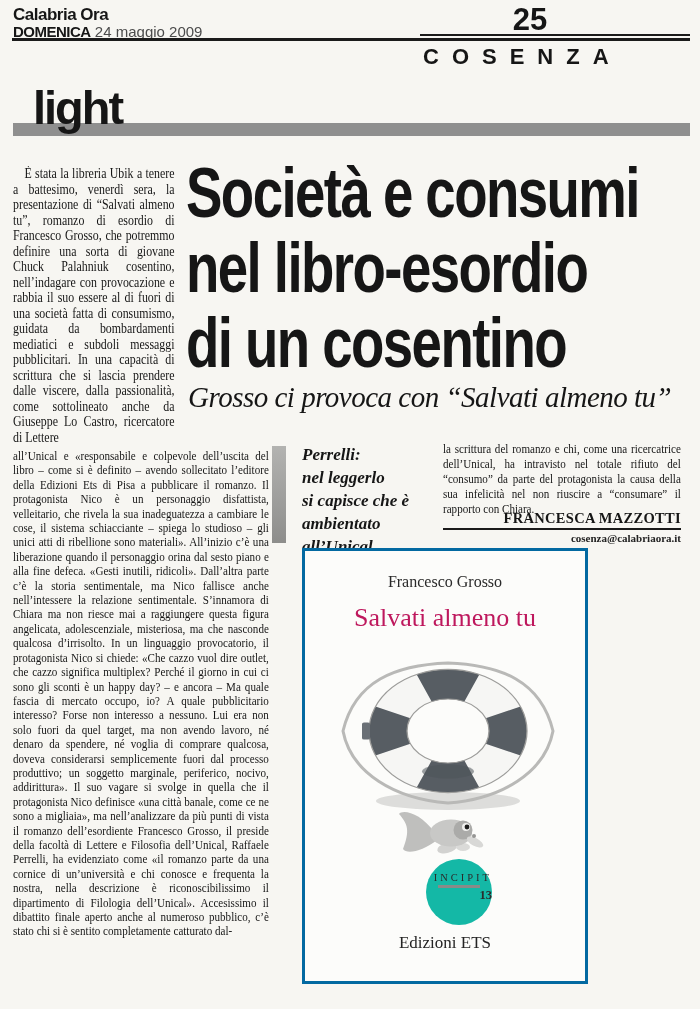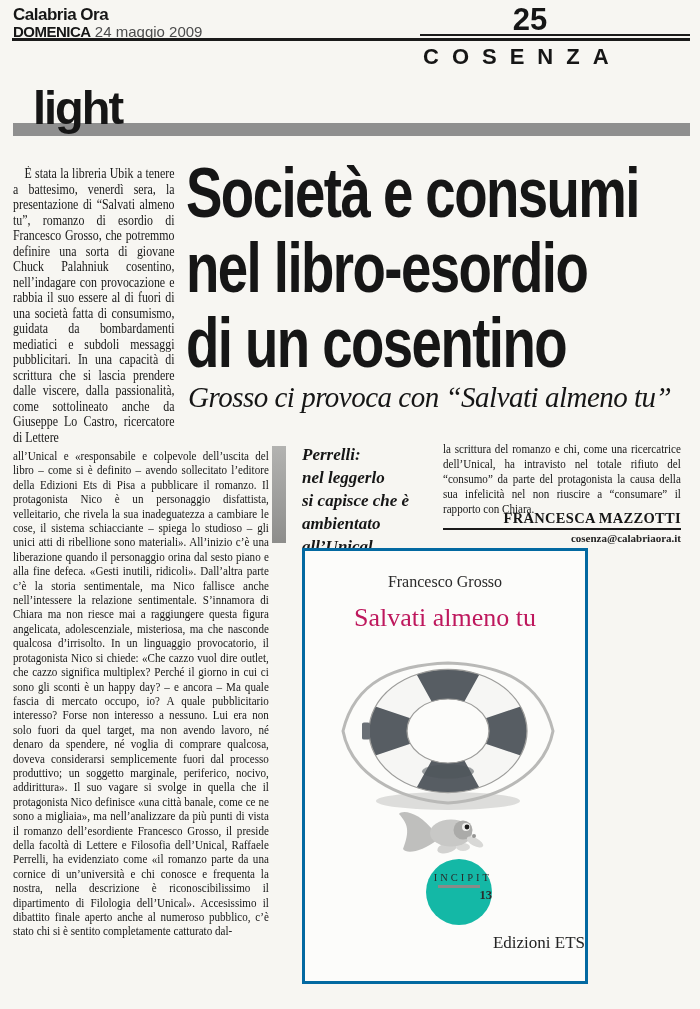--- a/index.html
+++ b/index.html
@@ -59,21 +59,21 @@
         border:3px solid #0369a1;box-sizing:border-box;}
   .book .author{position:absolute;left:0;top:22px;width:100%;text-align:center;font-size:16px;color:#2a2a2a;}
   .book .title{position:absolute;left:0;top:52px;width:100%;text-align:center;font-size:26px;color:#be185d;}
   .book .buoy{position:absolute;left:20px;top:102px;}
   .book .fish{position:absolute;left:90px;top:252px;}
   .incipit{position:absolute;left:121px;top:308px;width:66px;height:66px;border-radius:50%;
            background:#14b8a6;text-align:right;}
   .incipit .iname{padding-top:13px;font-size:10.5px;letter-spacing:3px;color:#2b2b2b;}
   .incipit .itag{width:42px;height:3px;background:#8a8a88;margin:2px auto 0 auto;}
   .incipit .inum{font-size:12.5px;font-weight:700;color:#2b2b2b;}
-  .book .publisher{position:absolute;left:0;top:382px;width:100%;text-align:right;font-size:17px;color:#242424;}
+  .book .publisher{position:absolute;left:0;top:382px;width:100%;text-align:center;font-size:17px;color:#242424;}
 </style>
 </head>
 <body>
 
 <div class="page">
 
   <div class="abs masthead">Calabria Ora</div>
   <div class="abs dateline">
     <b>DOMENICA</b>
     <span>24 maggio 2009</span>

